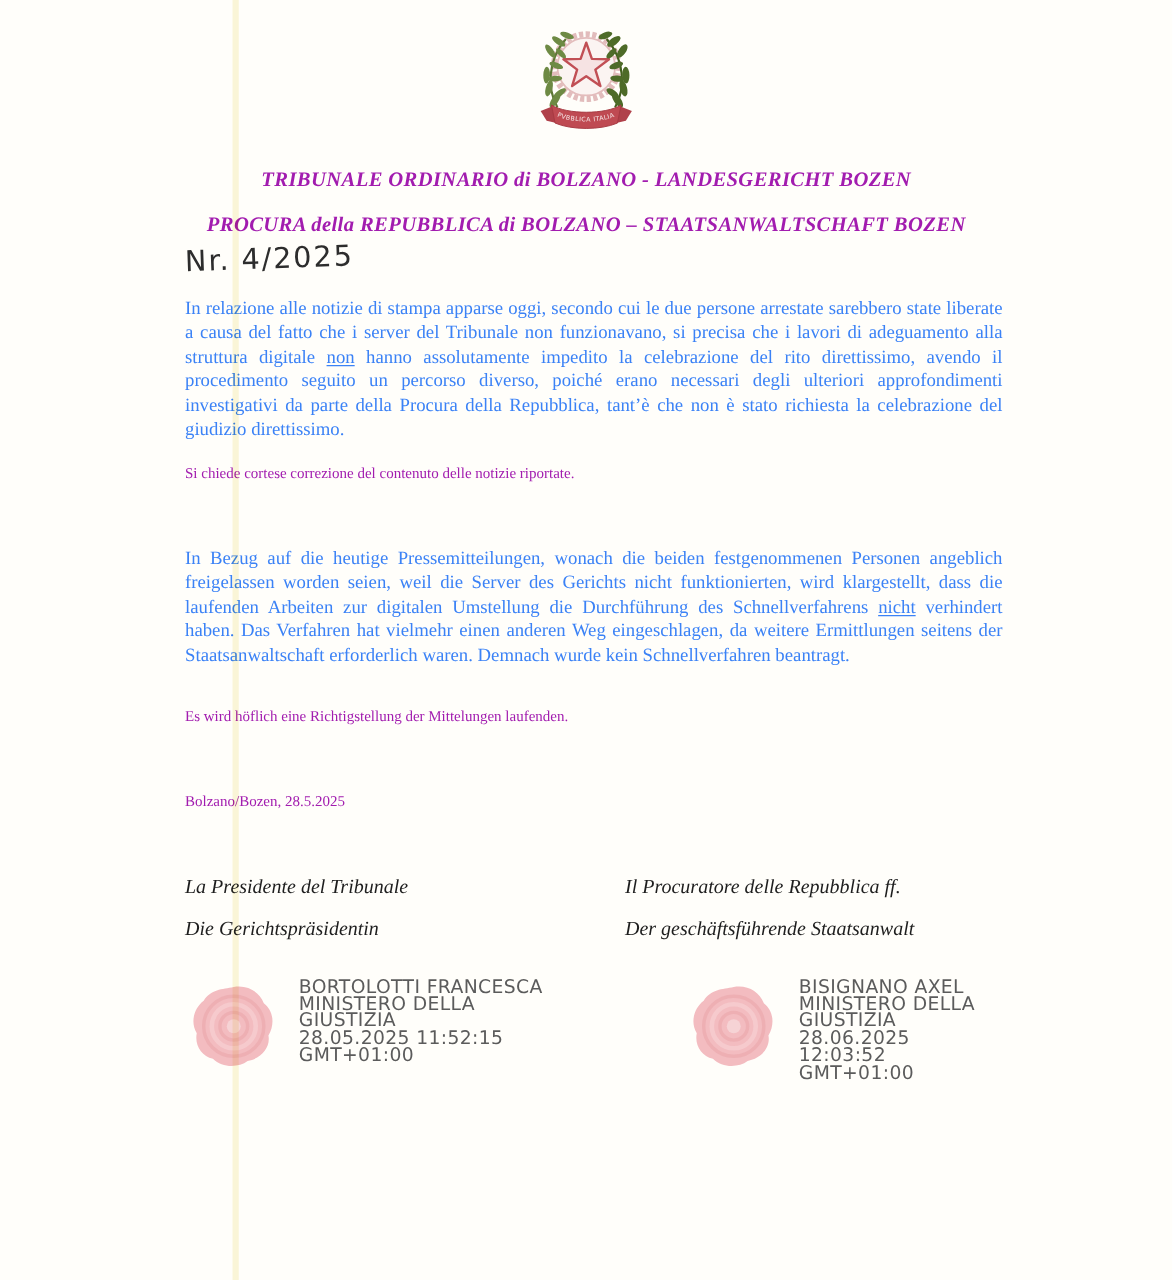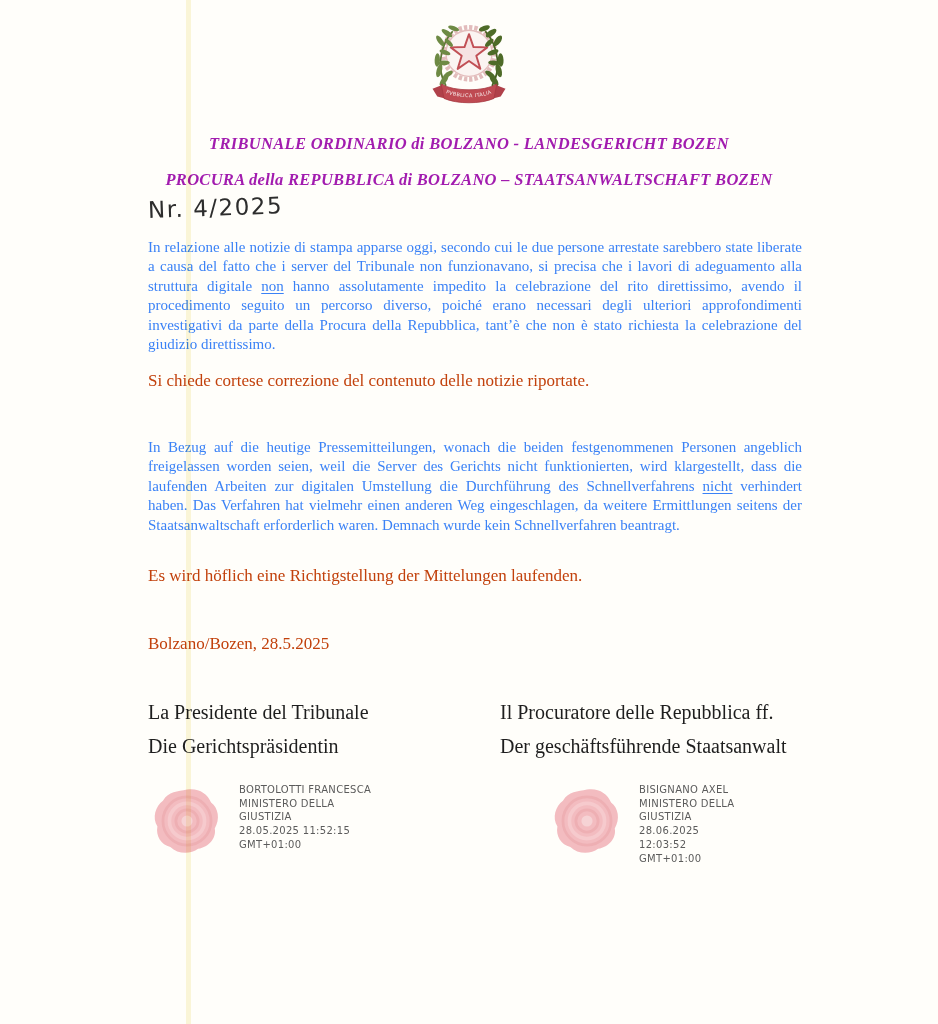--- a/index.html
+++ b/index.html
@@ -25,35 +25,35 @@
     position:absolute;left:148px;top:197px;
     font-family:"DejaVu Sans", sans-serif;font-size:23px;color:#2d2d2d;
     transform:rotate(-2deg);transform-origin:left center;letter-spacing:1.5px;
   }
   .para{
     position:absolute;left:148px;width:654px;
     font-size:15px;line-height:19.4px;text-align:justify;color:#3b82f6;
   }
   .para-it{top:238px;}
   .para-de{top:438px;}
-  .line{position:absolute;left:148px;font-size:17px;color:#c2410c;white-space:nowrap;}
+  .line{position:absolute;left:148px;font-size:12px;color:#a21caf;white-space:nowrap;}
   .req-it{top:371px;}
   .req-de{top:566px;}
   .date-line{top:634px;}
   .u{text-decoration:underline;text-underline-offset:2px;}
-  .sig{position:absolute;font-size:20px;color:#1e1e1e;white-space:nowrap;}
+  .sig{position:absolute;font-size:16px;font-style:italic;color:#1e1e1e;white-space:nowrap;}
   .sig-l{left:148px;}
   .sig-r{left:500px;}
   .sig-row1{top:701px;}
   .sig-row2{top:735px;}
   .stamp{position:absolute;top:781px;display:flex;align-items:flex-start;gap:15px;}
   .stamp-l{left:150px;}
   .stamp-r{left:550px;}
   .stamp-text{
-    font-family:"DejaVu Sans", sans-serif;font-size:10px;line-height:13.7px;
+    font-family:"DejaVu Sans", sans-serif;font-size:15px;line-height:13.7px;
     color:#5b5b5b;letter-spacing:.3px;padding-top:2px;white-space:nowrap;
   }
 </style>
 </head>
 <body>
 
 <div class="page">
   <div class="stripe"></div>
 
   <div class="emblem-wrap">

